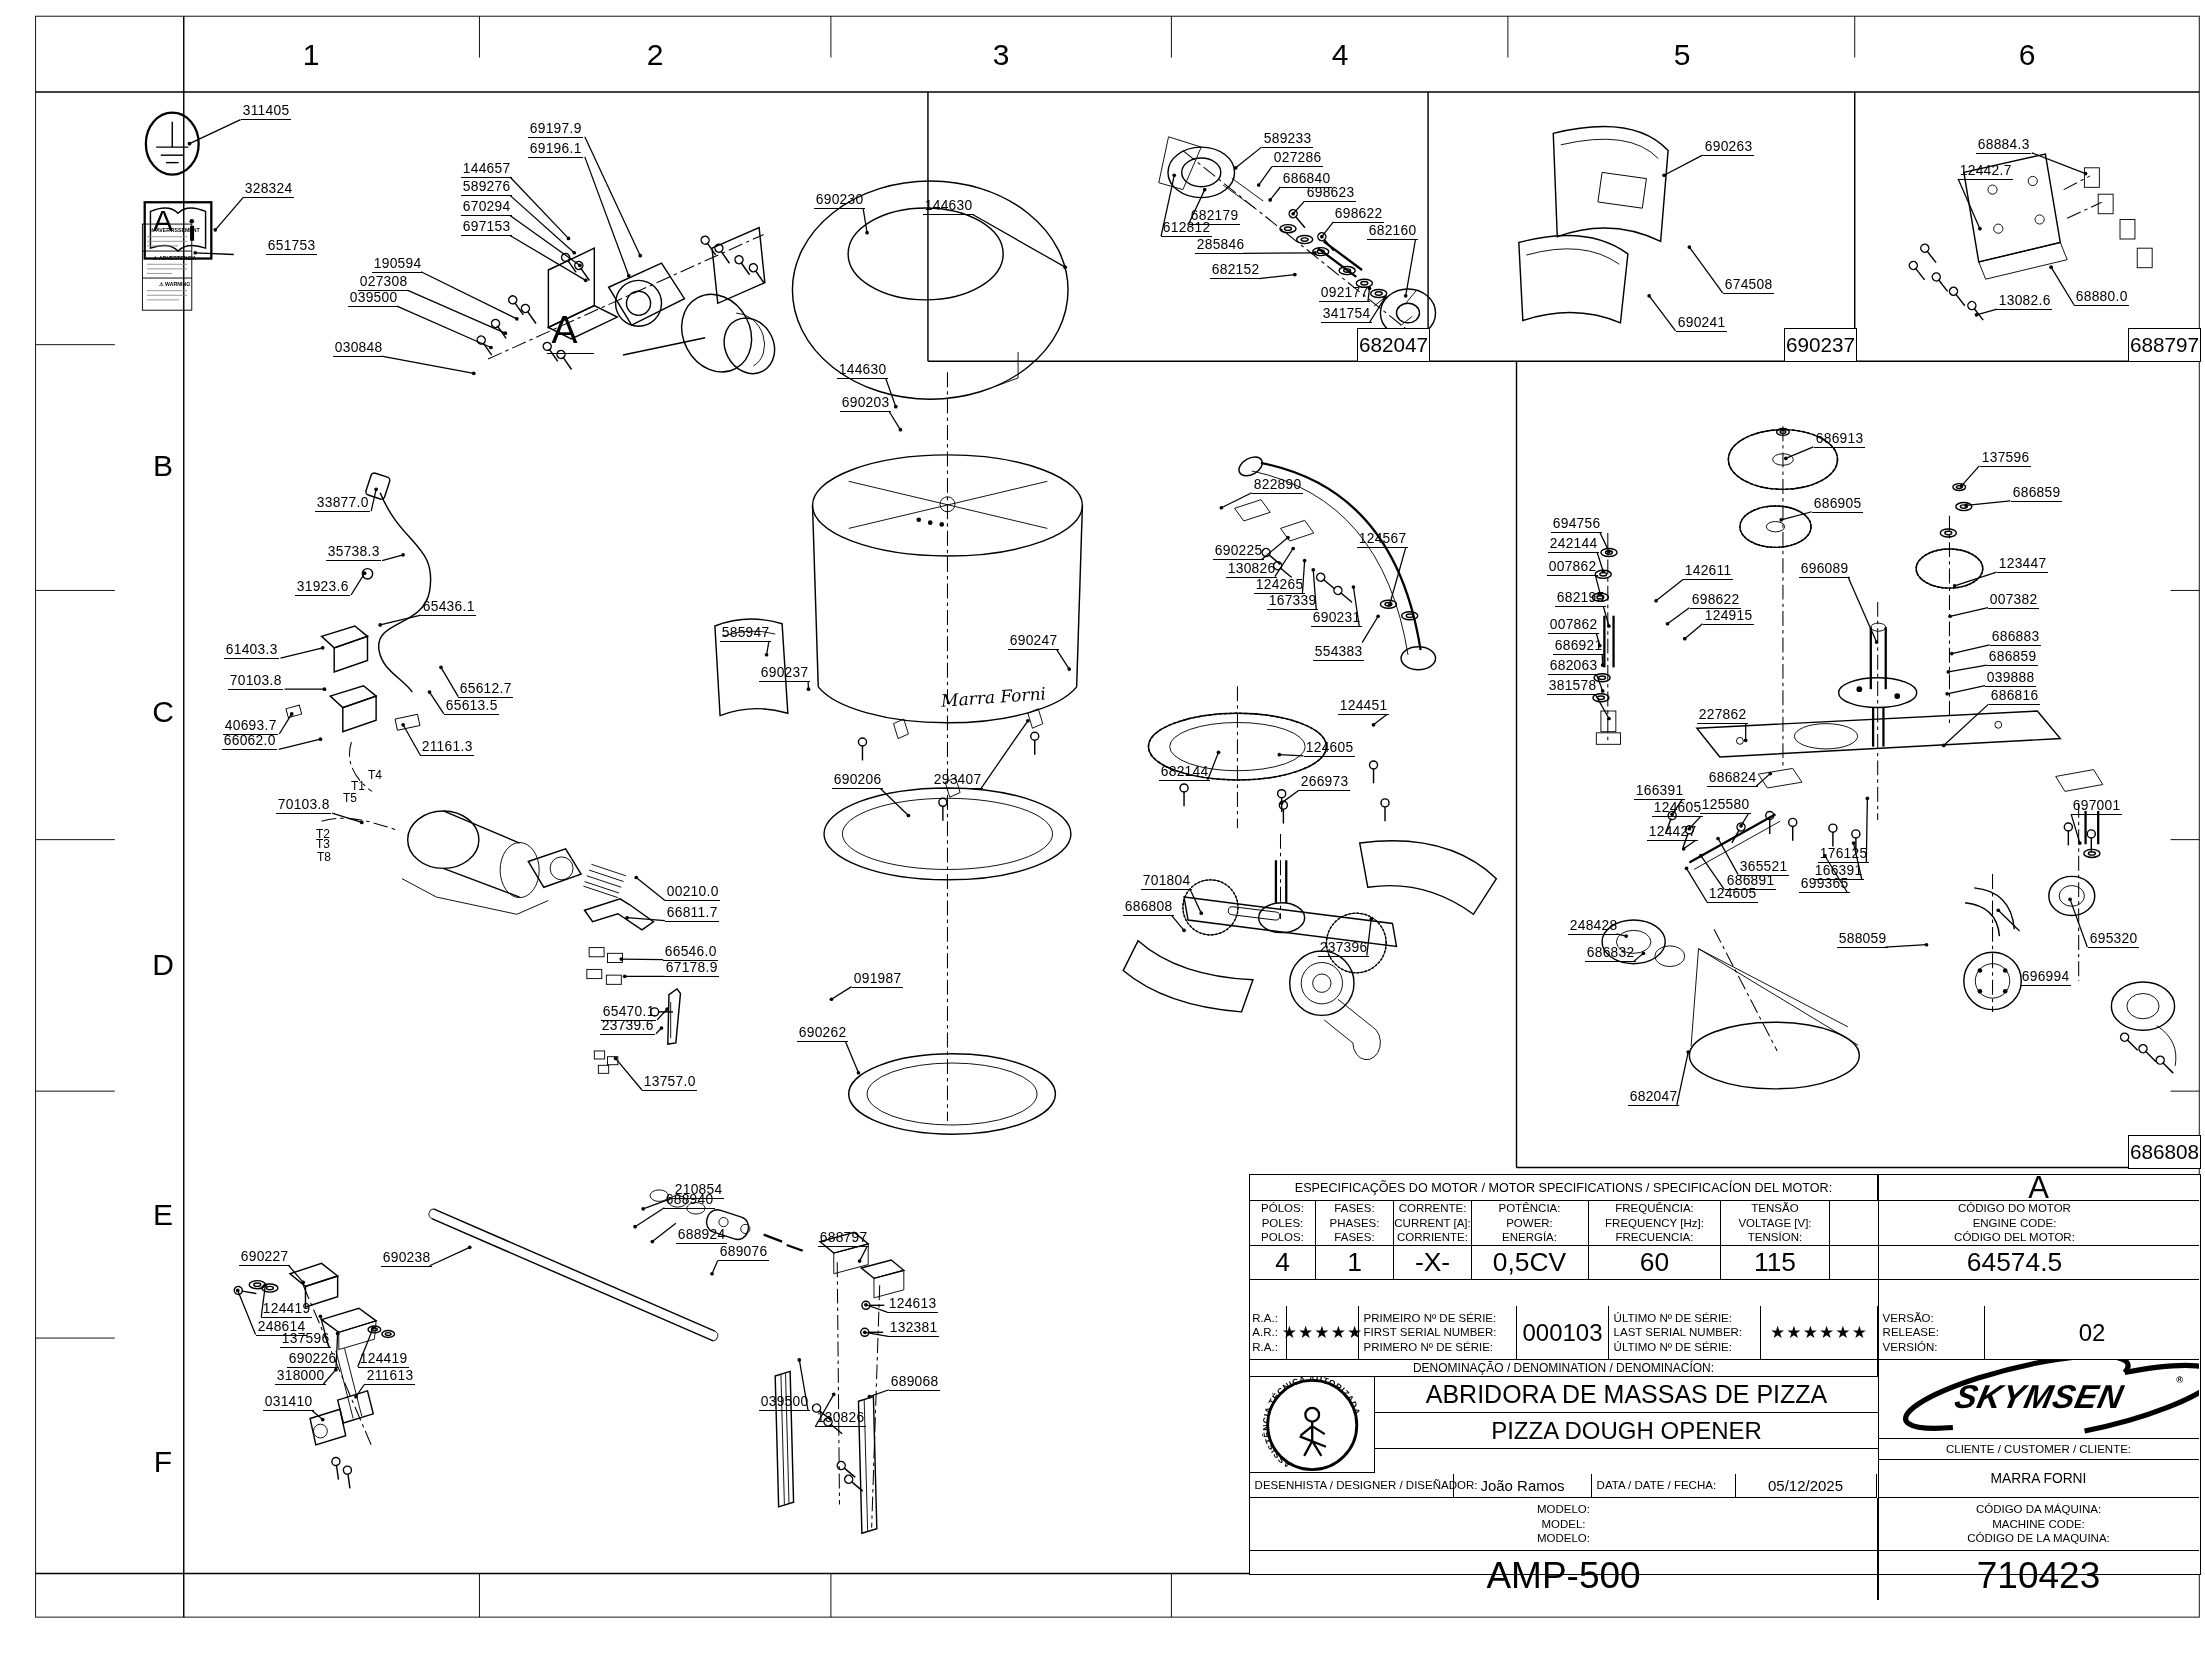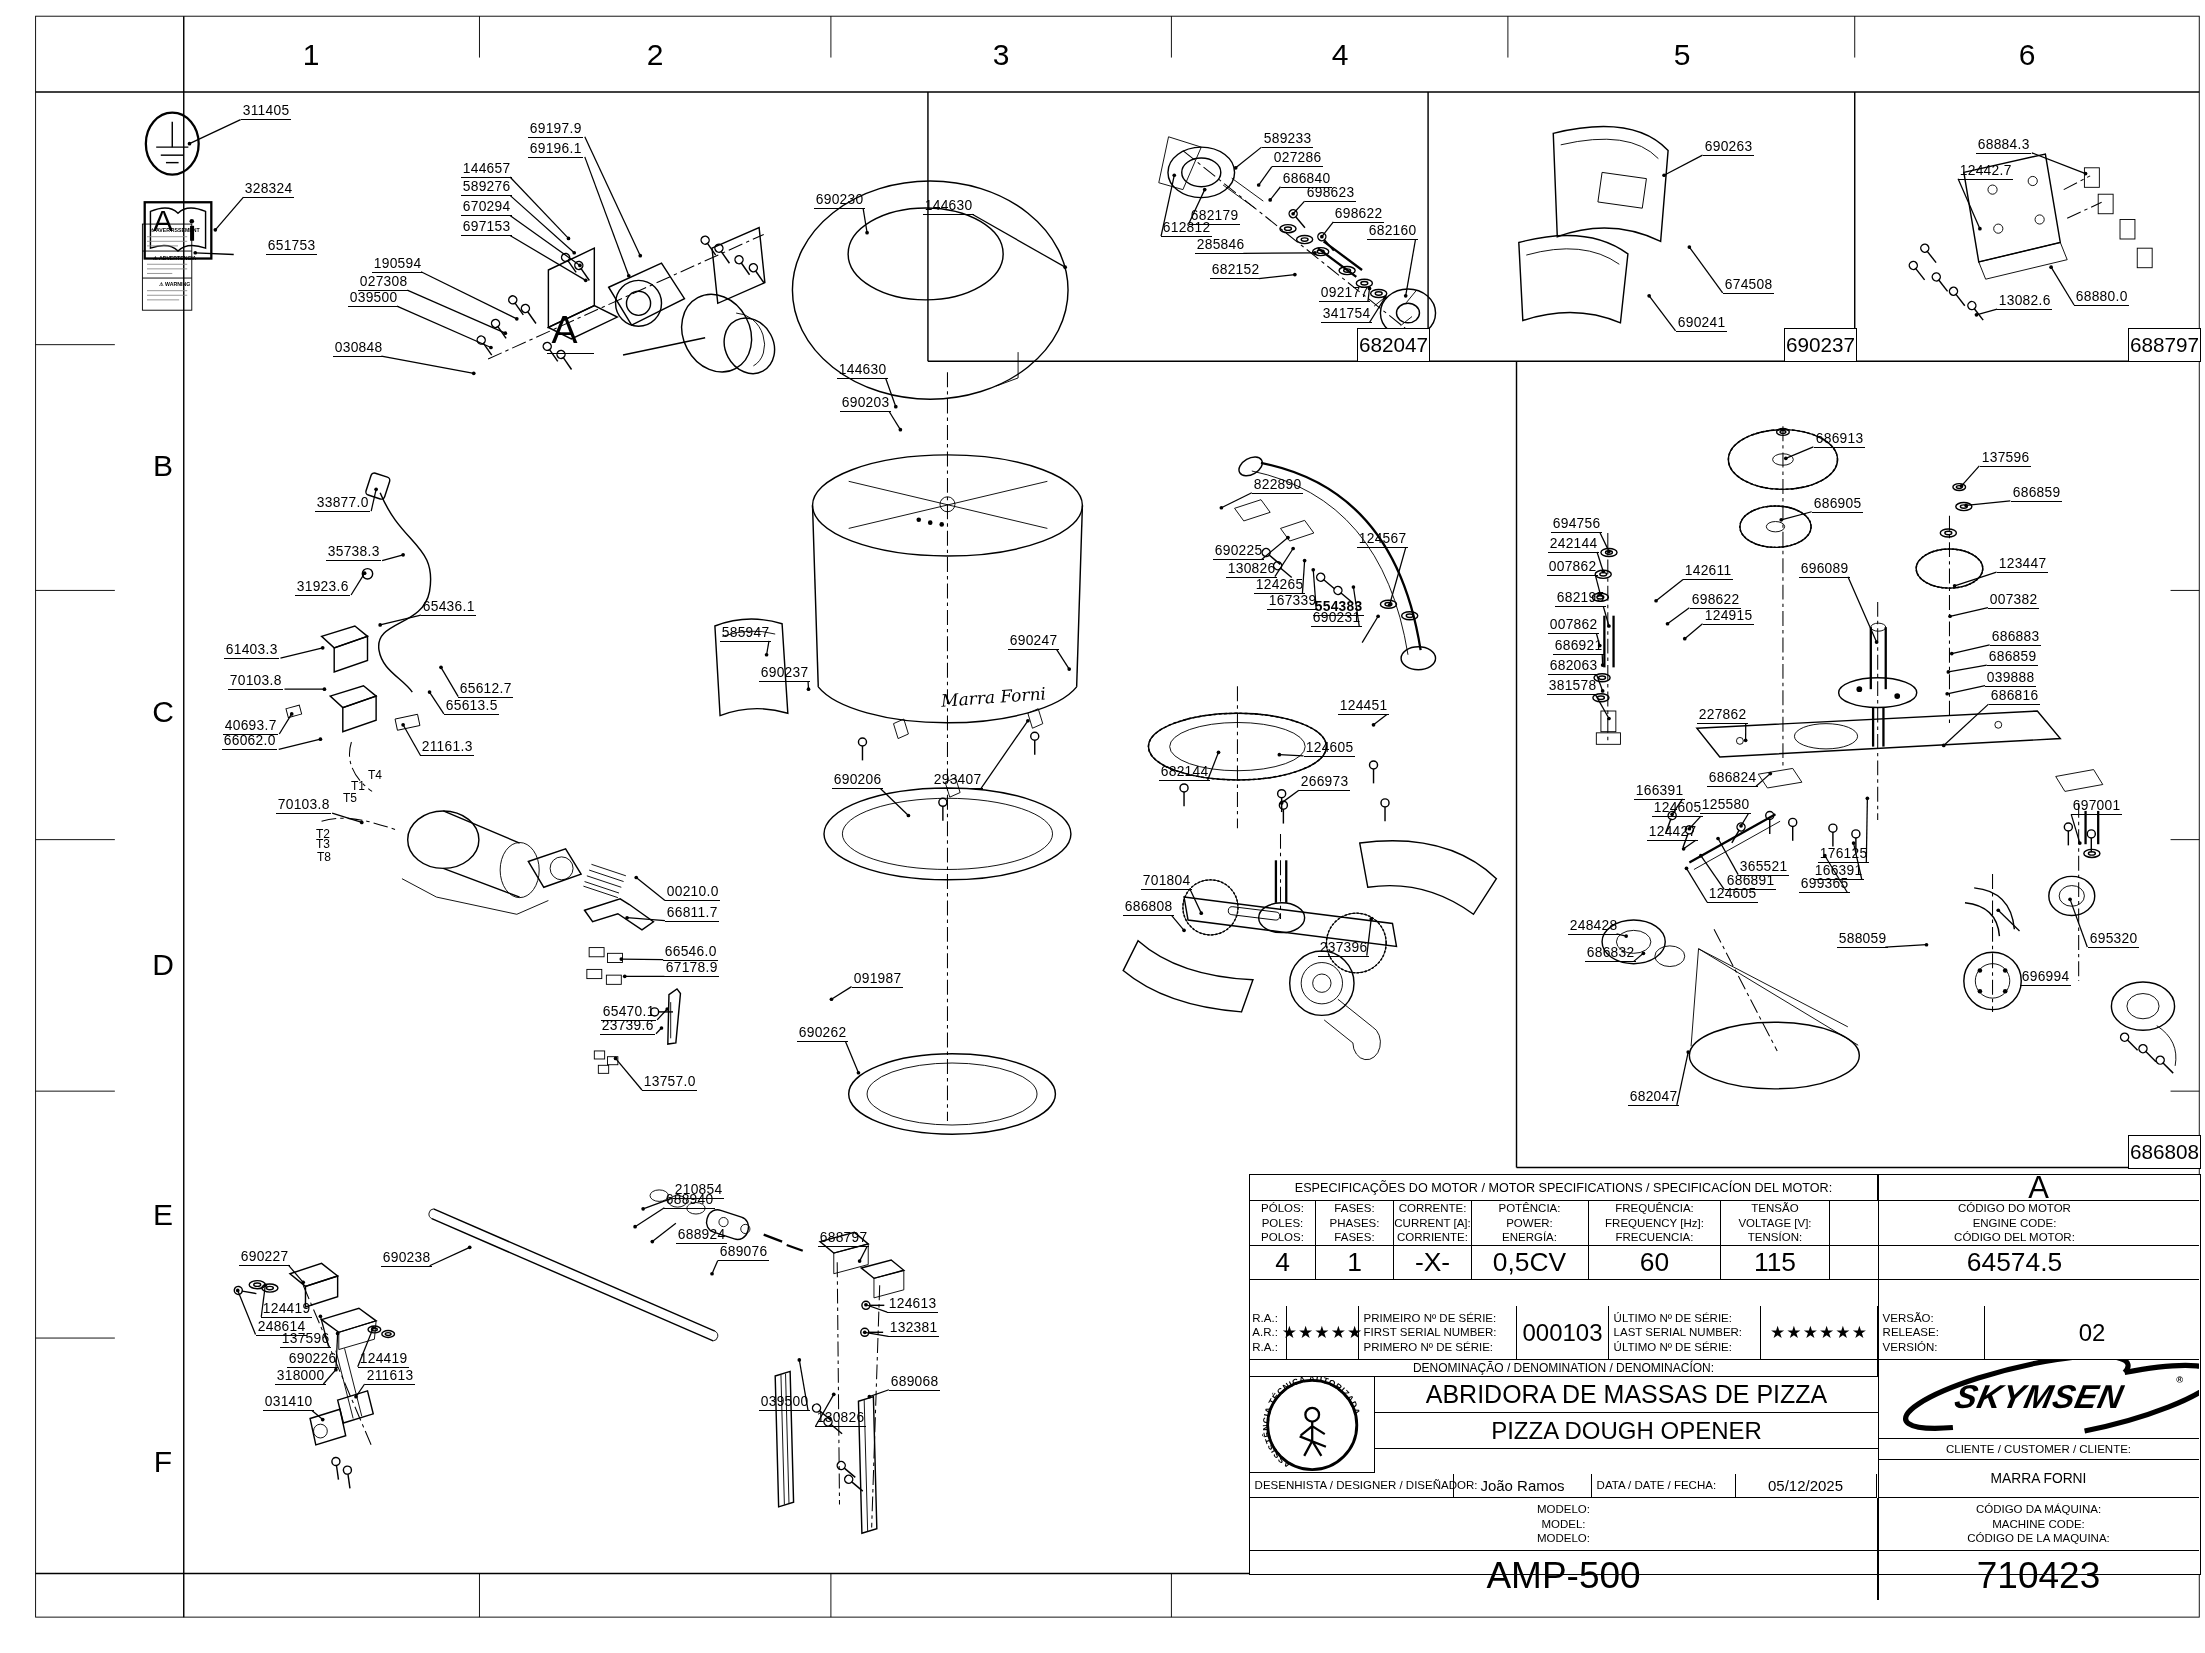--- a/index.html
+++ b/index.html
@@ -897,21 +897,21 @@
     <div class="callout" style="left: 759px; top: 1394px;">039500</div>
     <div class="callout" style="left: 815px; top: 1410px;">130826</div>
     <div class="callout" style="left: 889px; top: 1374px;">689068</div>
     <div class="callout" style="left: 1252px; top: 477px;">822890</div>
     <div class="callout" style="left: 1213px; top: 543px;">690225</div>
     <div class="callout" style="left: 1226px; top: 561px;">130826</div>
     <div class="callout" style="left: 1254px; top: 577px;">124265</div>
     <div class="callout" style="left: 1267px; top: 593px;">167339</div>
     <div class="callout" style="left: 1357px; top: 531px;">124567</div>
     <div class="callout" style="left: 1311px; top: 610px;">690231</div>
-    <div class="callout" style="left: 1313px; top: 599px; font-weight: bold;">554383</div>
+    <div class="callout" style="left: 1313px; top: 644px;">554383</div>
     <div class="callout" style="left: 1338px; top: 698px;">124451</div>
     <div class="callout" style="left: 1304px; top: 740px;">124605</div>
     <div class="callout" style="left: 1159px; top: 764px;">682144</div>
     <div class="callout" style="left: 1299px; top: 774px;">266973</div>
     <div class="callout" style="left: 1141px; top: 873px;">701804</div>
     <div class="callout" style="left: 1123px; top: 899px;">686808</div>
     <div class="callout" style="left: 1318px; top: 940px;">237396</div>
     <div class="callout" style="left: 1814px; top: 431px;">686913</div>
     <div class="callout" style="left: 1980px; top: 450px;">137596</div>
     <div class="callout" style="left: 1812px; top: 496px;">686905</div>

